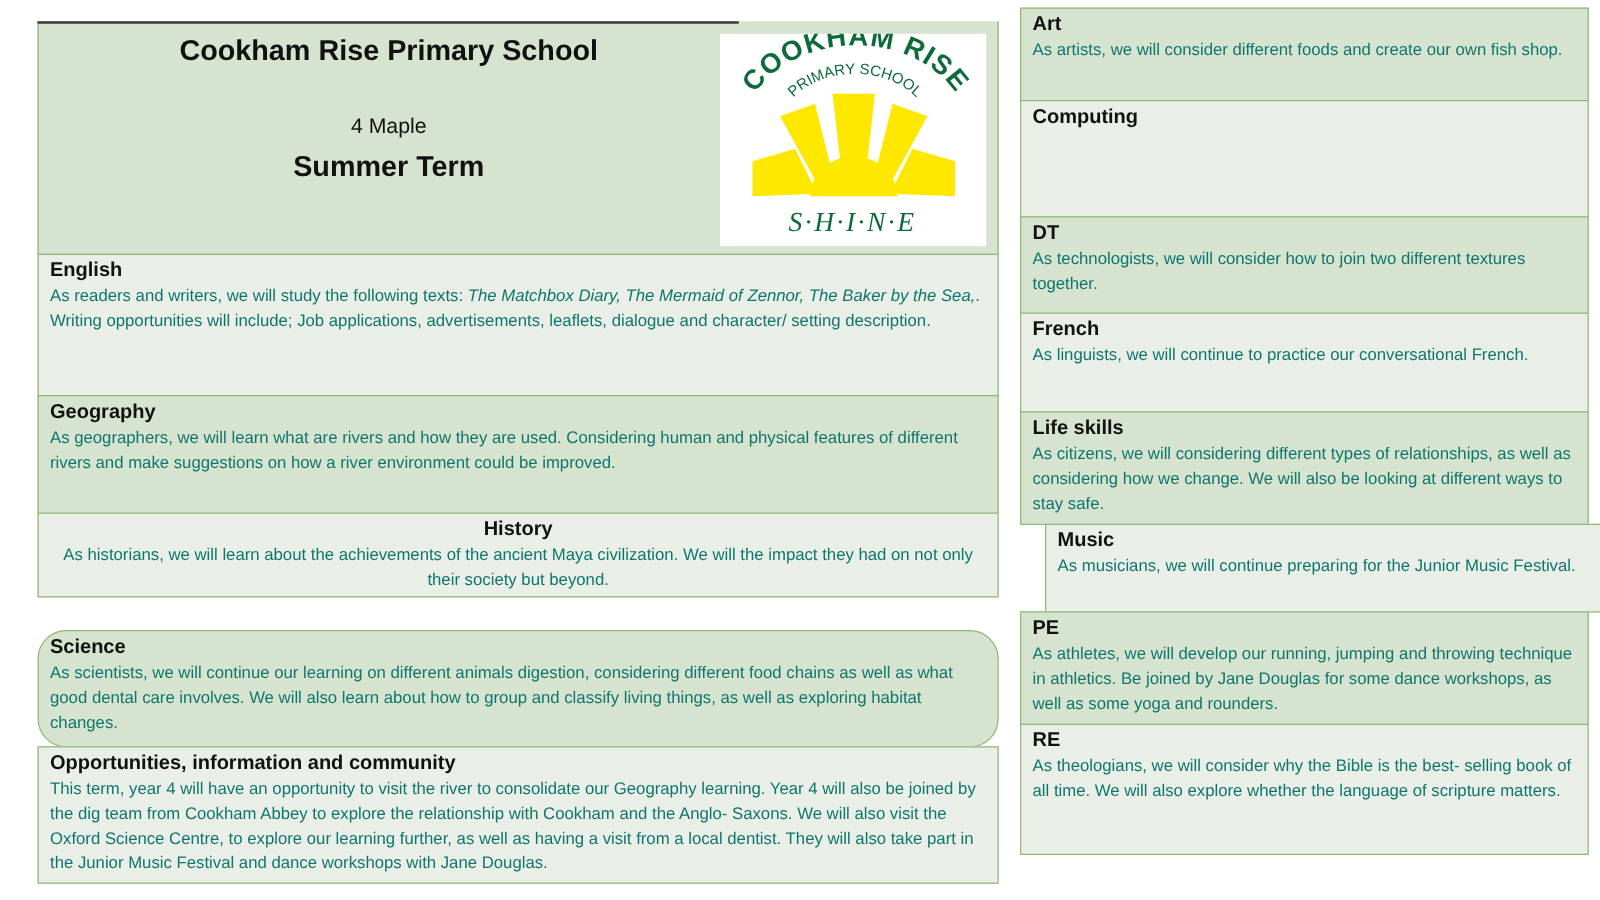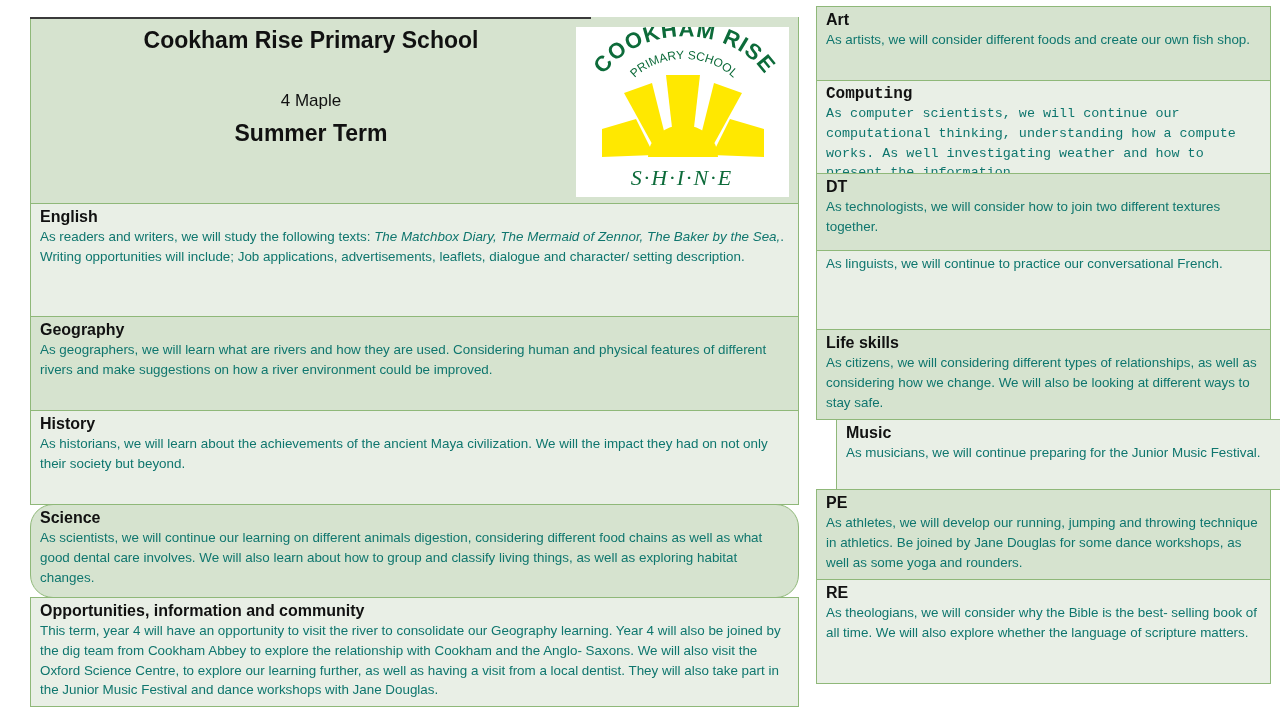--- a/index.html
+++ b/index.html
@@ -82,51 +82,51 @@
 <div class="box light" style="left:30px; top:203px; width:769px; height:114px;">
   <h2>English</h2>
   <p><span>As readers and writers, we will study the following texts: </span><i>The Matchbox Diary, The Mermaid of Zennor, The Baker by the Sea,</i><span>. Writing opportunities will include; Job applications, advertisements, leaflets, dialogue and character/ setting description.</span></p>
 </div>
 
 <div class="box dark" style="left:30px; top:316px; width:769px; height:95px;">
   <h2>Geography</h2>
   <p>As geographers, we will learn what are rivers and how they are used. Considering human and physical features of different rivers and make suggestions on how a river environment could be improved.</p>
 </div>
 
-<div class="box light" style="left:30px; top:410px; width:769px; height:95px;">
+<div class="box light" style="left:30px; top:410px; width:769px; height:68px;text-align:center;">
   <h2>History</h2>
   <p>As historians, we will learn about the achievements of the ancient Maya civilization. We will the impact they had on not only their society but beyond.</p>
 </div>
 
 <div class="box dark" style="left:30px; top:504px; width:769px; height:94px;border-radius:23px;">
   <h2>Science</h2>
   <p>As scientists, we will continue our learning on different animals digestion, considering different food chains as well as what good dental care involves. We will also learn about how to group and classify living things, as well as exploring habitat changes.</p>
 </div>
 
 <div class="box light" style="left:30px; top:597px; width:769px; height:110px;">
   <h2>Opportunities, information and community</h2>
   <p>This term, year 4 will have an opportunity to visit the river to consolidate our Geography learning. Year 4 will also be joined by the dig team from Cookham Abbey to explore the relationship with Cookham and the Anglo- Saxons. We will also visit the Oxford Science Centre, to explore our learning further, as well as having a visit from a local dentist. They will also take part in the Junior Music Festival and dance workshops with Jane Douglas.</p>
 </div>
 
 <div class="box dark" style="left:816px; top:6px; width:455px; height:75px;">
   <h2>Art</h2>
   <p>As artists, we will consider different foods and create our own fish shop.</p>
 </div>
 
-<div class="box light" style="left:816px; top:80px; width:455px; height:94px;font-family:Liberation Mono, monospace;">
+<div class="box light" style="left:816px; top:80px; width:455px; height:94px;">
   <h2>Computing</h2>
-  <p>As computer scientists, we will continue our computational thinking, understanding how a compute works. As well investigating weather and how to present the information.</p>
 </div>
 
 <div class="box dark" style="left:816px; top:173px; width:455px; height:78px;">
   <h2>DT</h2>
   <p>As technologists, we will consider how to join two different textures together.</p>
 </div>
 
 <div class="box light" style="left:816px; top:250px; width:455px; height:80px;">
+  <h2>French</h2>
   <p>As linguists, we will continue to practice our conversational French.</p>
 </div>
 
 <div class="box dark" style="left:816px; top:329px; width:455px; height:91px;">
   <h2>Life skills</h2>
   <p>As citizens, we will considering different types of relationships, as well as considering how we change. We will also be looking at different ways to stay safe.</p>
 </div>
 
 <div class="box light" style="left:816px; top:419px; width:455px; height:71px;margin-left:20px;">
   <h2>Music</h2>

